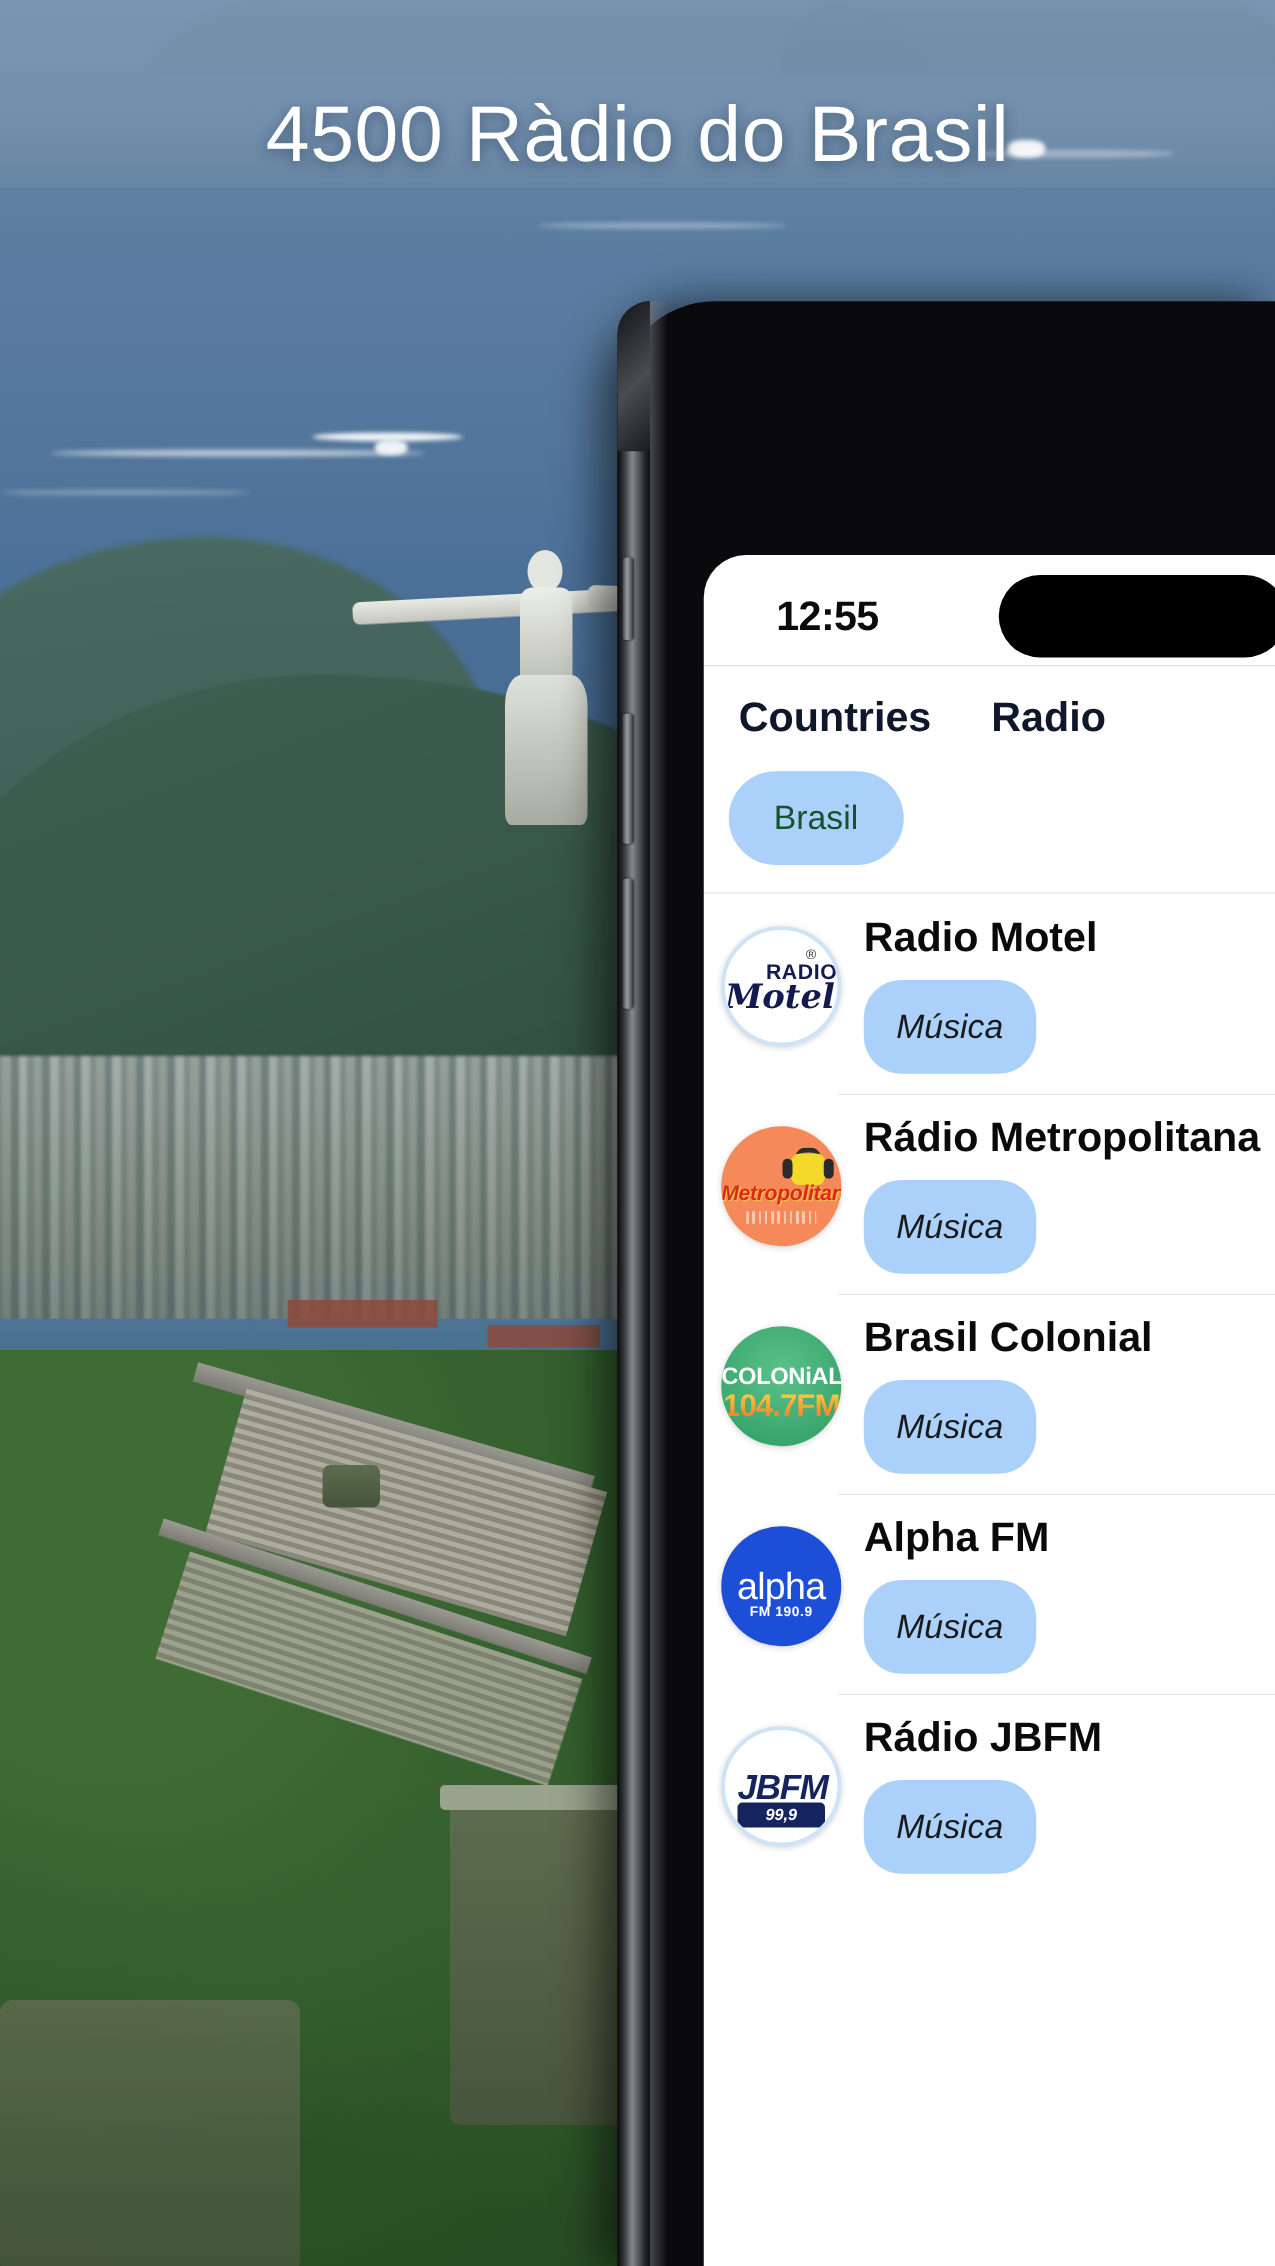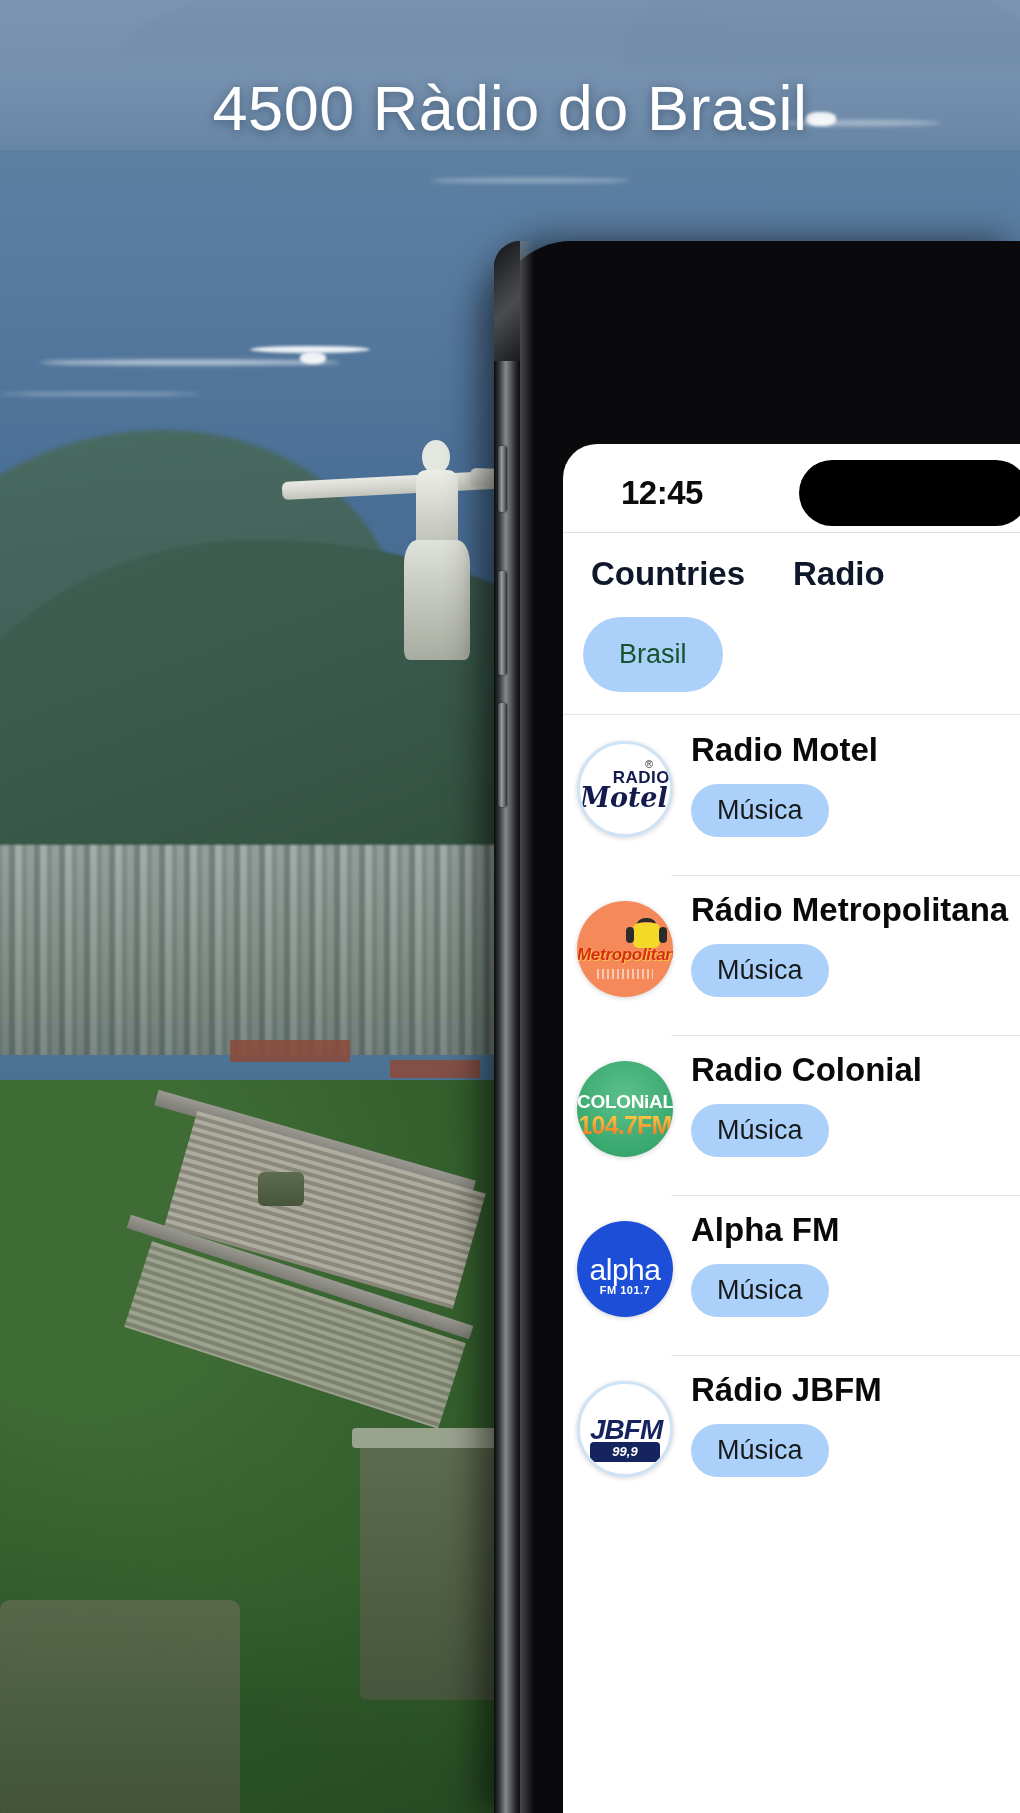--- a/index.html
+++ b/index.html
@@ -255,22 +255,23 @@
     box-shadow:0 1px 5px rgba(0,0,0,.18);
   }
   .row-text { padding-top:16px; min-width:0; }
   .station-name {
     font-size:33px; font-weight:700; color:#0a0a0a;
     white-space:nowrap; line-height:1.18;
   }
   .tag {
     display:inline-block; margin-top:14px;
     background:#abd1fb; color:#18191b;
-    font-size:27px; border-radius:30px; padding:11px 26px;
+    font-size:27px; border-radius:30px; padding:22px 26px;
     white-space:nowrap;
+    font-style:italic;
   }
 
   
   .lg-motel { background:#fff; border:3px solid #cfe3f7; }
   .lg-motel .t1 {
     position:absolute; left:0; right:0; top:24px; text-align:right;
     font-size:17px; font-weight:700; color:#131a4d; letter-spacing:.5px;
   }
   .lg-motel .t2 {
     position:absolute; left:0; right:0; top:38px; text-align:left;
@@ -399,21 +400,21 @@
   <div class="btn-side" style="top:205px; height:66px;"></div>
   <div class="btn-side" style="top:330px; height:104px;"></div>
   <div class="btn-side" style="top:462px; height:104px;"></div>
 
   <div class="speaker-slot"></div>
   <div class="camera"></div>
 
   <div class="screen">
 
     <div class="status-bar">
-      <div class="status-time">12:45</div>
+      <div class="status-time">12:55</div>
       <div class="dynamic-island"></div>
     </div>
     <div class="status-divider"></div>
 
     <div class="tabs">
       <div class="tab">Countries</div>
       <div class="tab">Radio</div>
     </div>
 
     <div class="chip-row">
@@ -451,30 +452,30 @@
         </div>
       </div>
 
       <div class="row">
         <div class="row-sep"></div>
         <div class="logo lg-colonial">
           <div class="c1">COLONiAL</div>
           <div class="c2">104.7FM</div>
         </div>
         <div class="row-text">
-          <div class="station-name">Radio Colonial</div>
+          <div class="station-name">Brasil Colonial</div>
           <div class="tag">Música</div>
         </div>
       </div>
 
       <div class="row">
         <div class="row-sep"></div>
         <div class="logo lg-alpha">
           <div class="a1">alpha</div>
-          <div class="a2">FM 101.7</div>
+          <div class="a2">FM 190.9</div>
         </div>
         <div class="row-text">
           <div class="station-name">Alpha FM</div>
           <div class="tag">Música</div>
         </div>
       </div>
 
       <div class="row">
         <div class="row-sep"></div>
         <div class="logo lg-jbfm">

